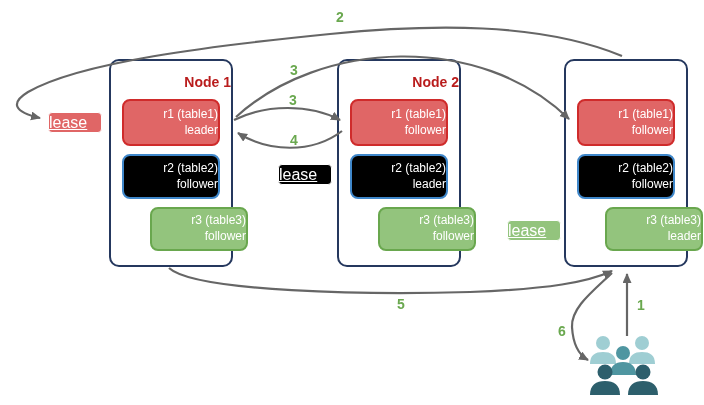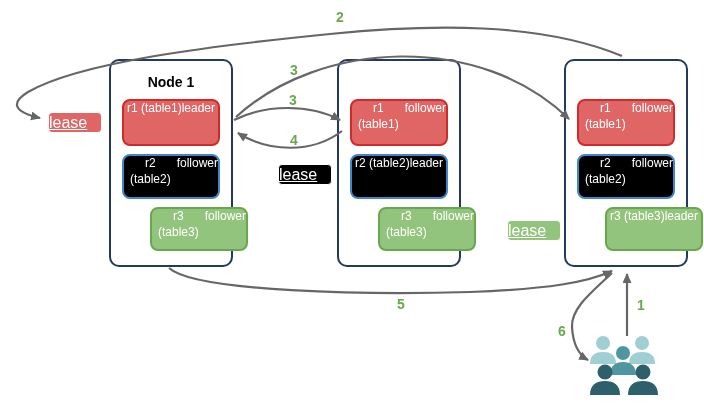--- a/index.html
+++ b/index.html
@@ -7,26 +7,26 @@
     position:relative; width:704px; height:405px; background:#ffffff;
     font-family:"Liberation Sans", sans-serif; overflow:hidden;
   }
   .node {
     position:absolute; top:59px; width:124px; height:208px;
     background:#fff; border:2px solid #25385e; border-radius:10px;
     box-sizing:border-box; z-index:1;
   }
   .node-title {
     position:absolute; top:13px; left:0; width:100%;
-    text-align:center; font-weight:bold; font-size:14px; color:#000000;
+    text-align:right; font-weight:bold; font-size:14px; color:#b91c1c;
   }
   .replica {
     position:absolute; left:11px; width:98px; border-radius:8px;
     border:2px solid; box-sizing:border-box; color:#fff; font-size:12px;
-    display:flex; flex-direction:row; align-items:flex-start; justify-content:center;
+    display:flex; flex-direction:column; align-items:flex-end; justify-content:center;
     line-height:1.3; text-align:center;
   }
   .pos-r1 { top:38px; height:47px; }
   .pos-r2 { top:93px; height:45px; }
   .pos-r3 { top:146px; height:44px;margin-left:28px; }
   .red   { background:#e06666; border-color:#cf2b2b; }
   .blue  { background:#000000; border-color:#3f87ca; }
   .green { background:#93c47d; border-color:#69a74e; }
   .lease {
     position:absolute; width:54px; height:21px; border-radius:4px;
@@ -65,20 +65,21 @@
       <span>r2 (table2)</span>
       <span>follower</span>
     </div>
     <div class="replica pos-r3 green">
       <span>r3 (table3)</span>
       <span>follower</span>
     </div>
   </div>
 
   <div class="node" style="left:337px">
+    <div class="node-title">Node 2</div>
     <div class="replica pos-r1 red">
       <span>r1 (table1)</span>
       <span>follower</span>
     </div>
     <div class="replica pos-r2 blue">
       <span>r2 (table2)</span>
       <span>leader</span>
     </div>
     <div class="replica pos-r3 green">
       <span>r3 (table3)</span>

